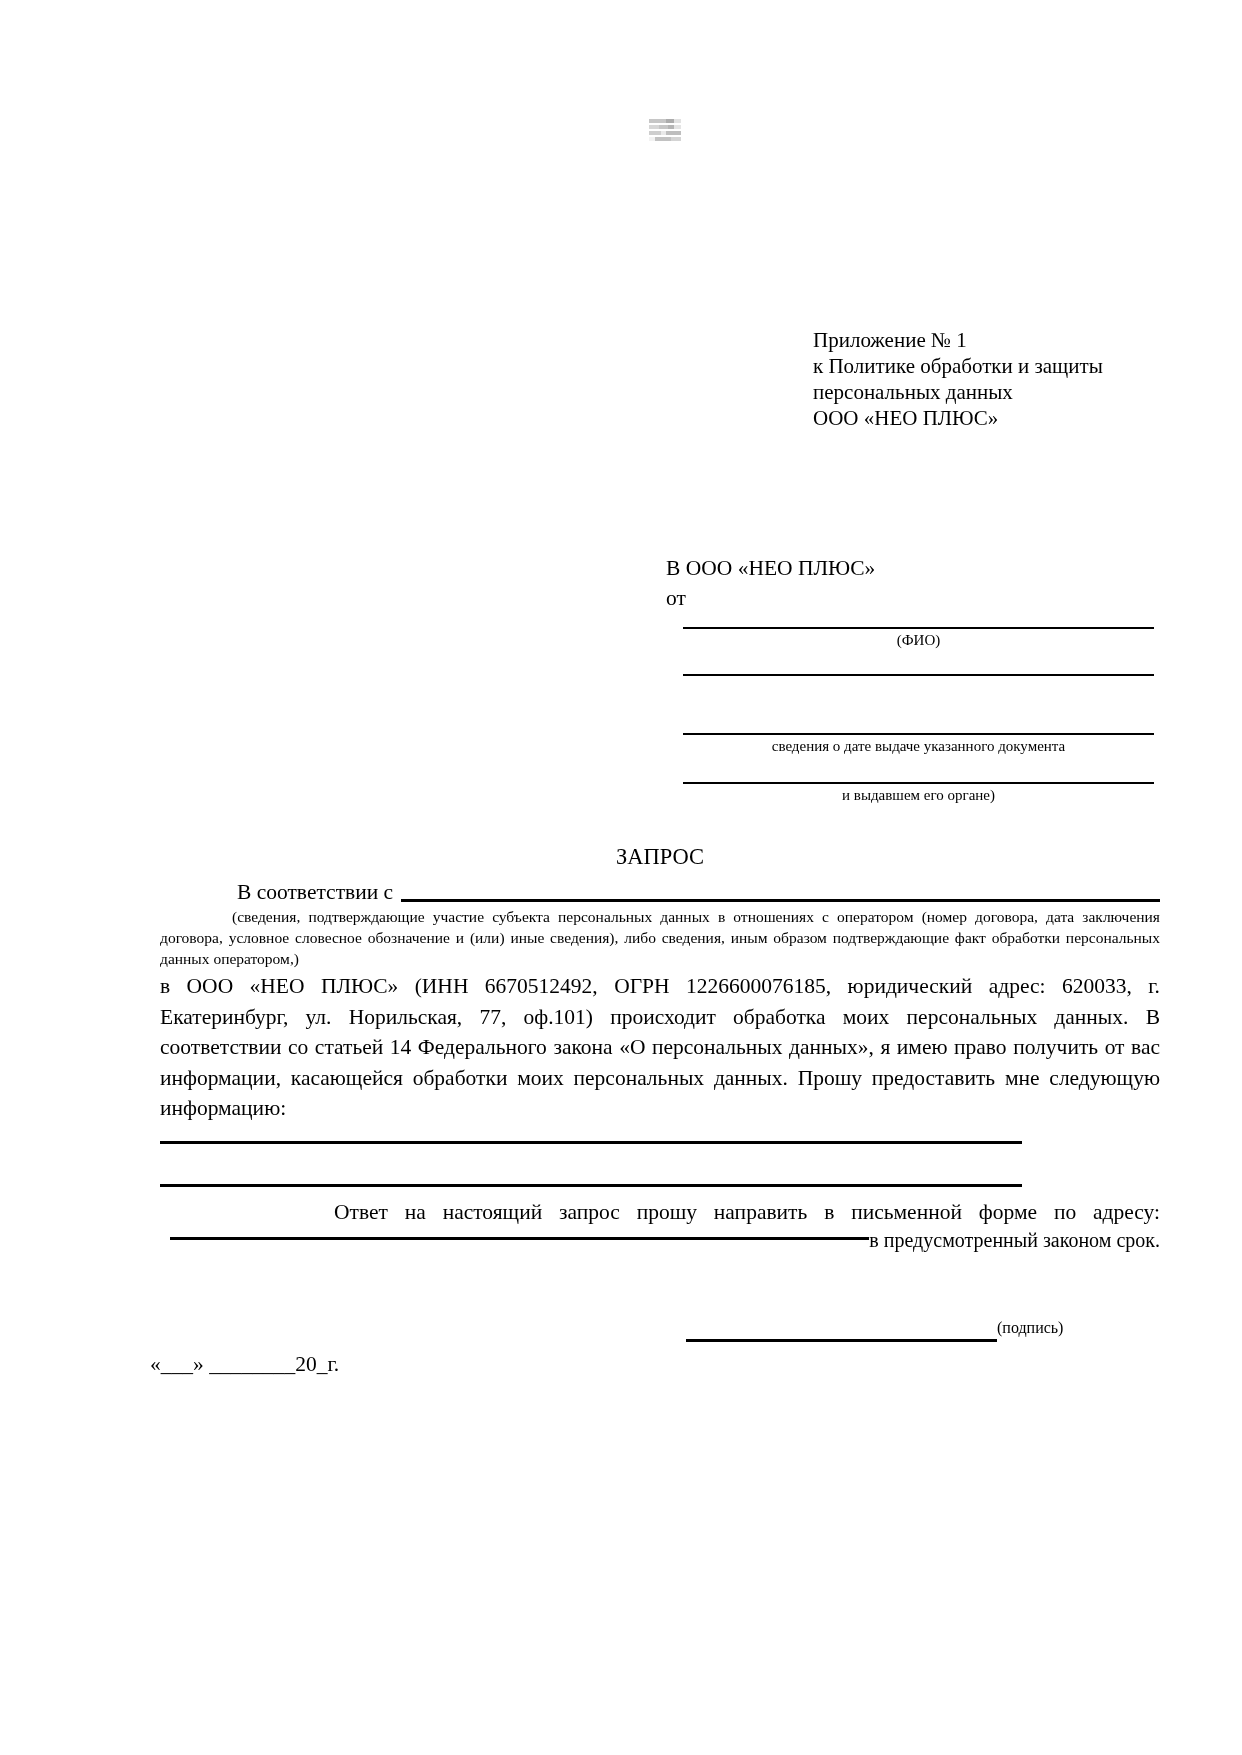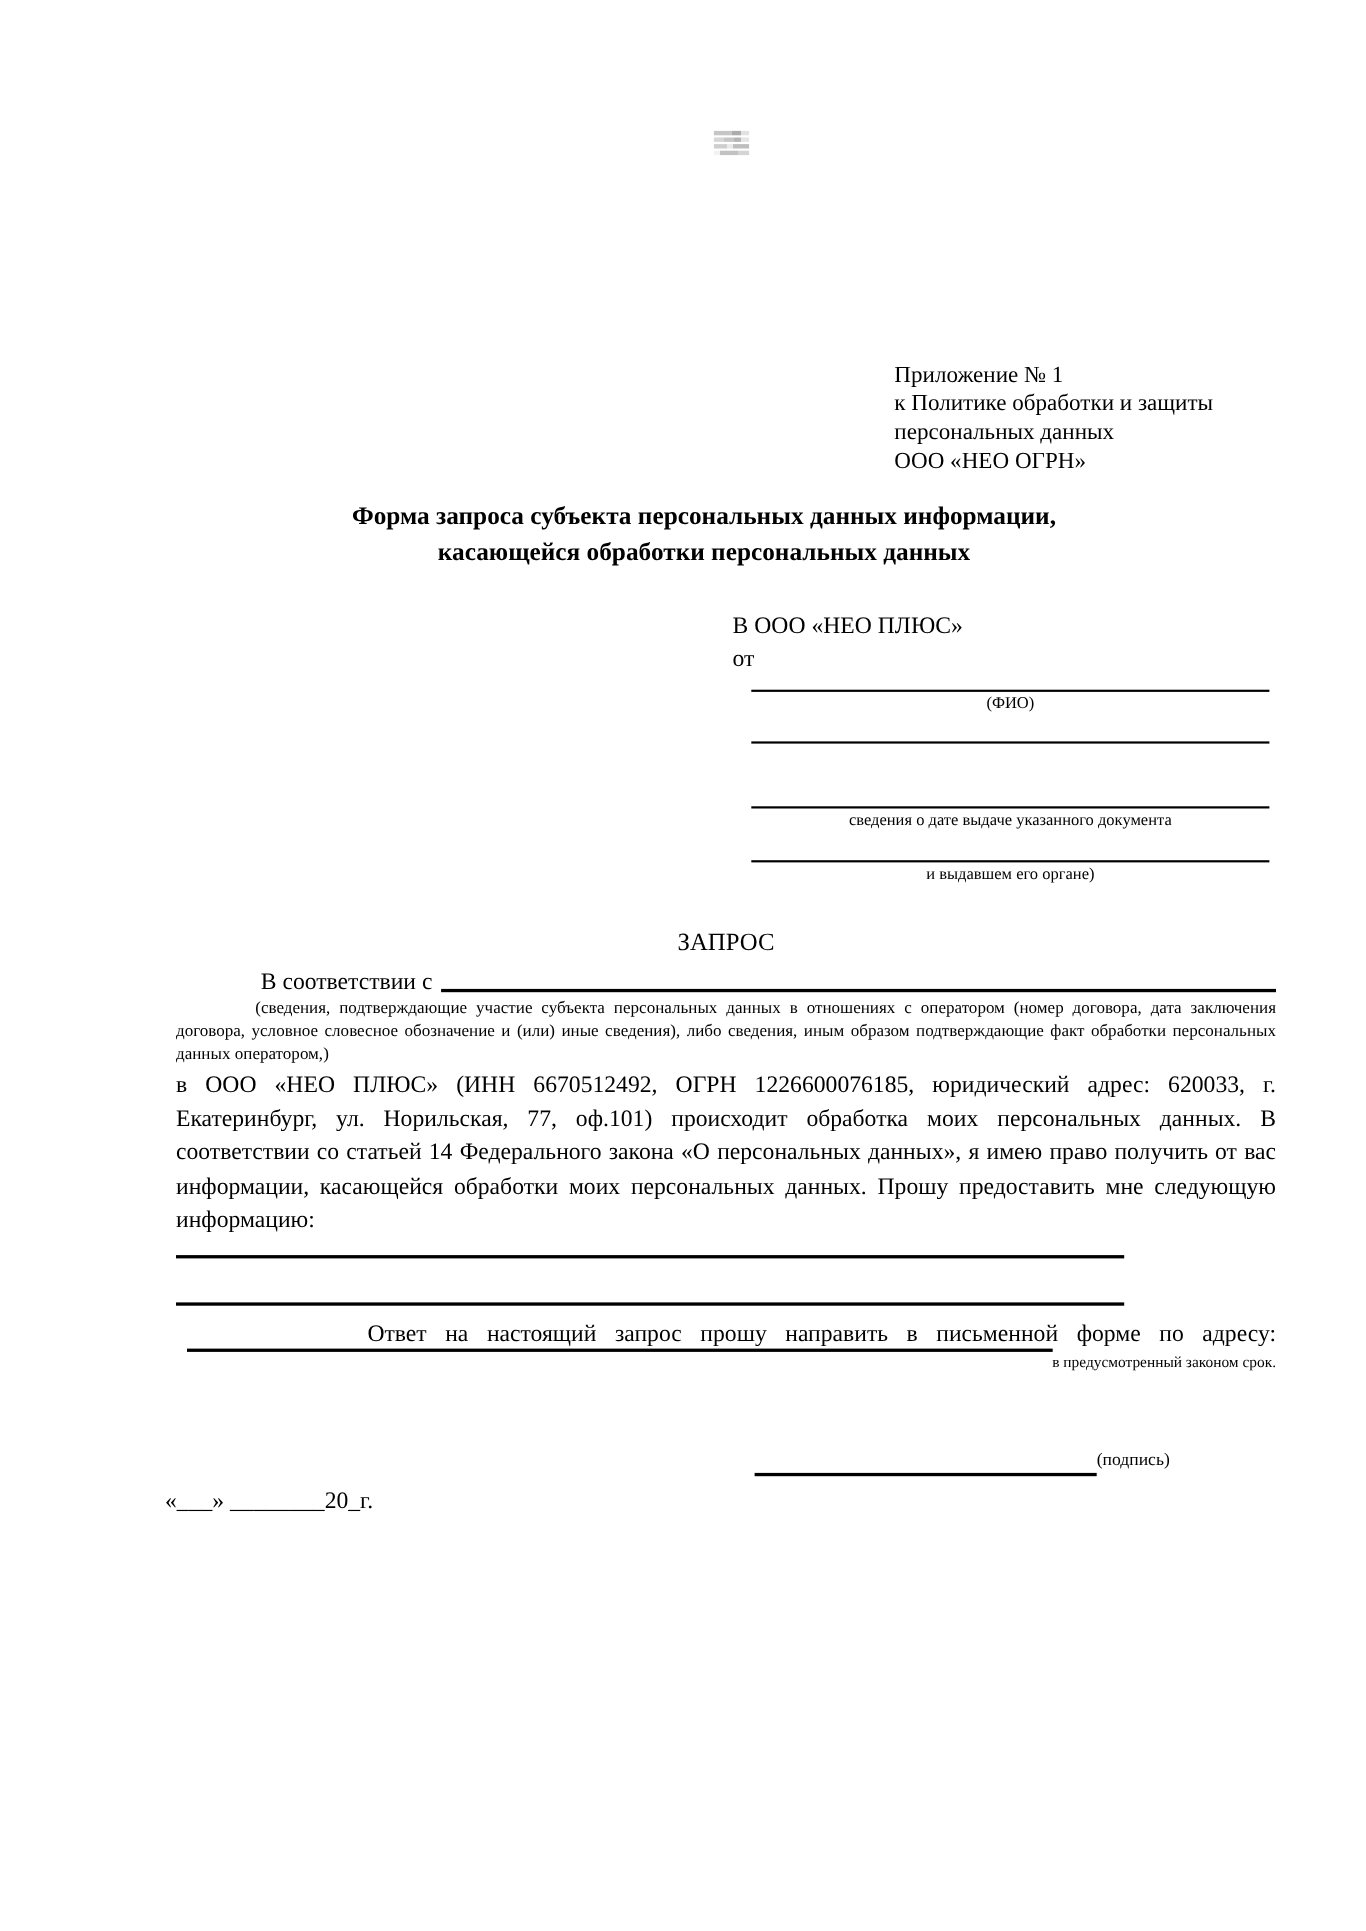--- a/index.html
+++ b/index.html
@@ -79,22 +79,22 @@
   .blank-a { top: 1141px; }
   .blank-b { top: 1184px; }
 
   .answer-l1 {
     left: 334px; top: 1198px; width: 826px;
     font-size: 21.5px; line-height: 28px;
     text-align: justify; text-align-last: justify;
   }
   .answer-l2 {
     left: 170px; top: 1226px; width: 990px;
-    display: flex; align-items: flex-start;
-    font-size: 14px; line-height: 28px;
+    display: flex; align-items: center;
+    font-size: 20px; line-height: 28px;
   }
   .answer-l2 .fill { flex: 1; border-bottom: 3px solid #000; margin-bottom: 4px; }
   .answer-l2 .suffix { white-space: nowrap; }
 
   .footer-date {
     left: 150px; top: 1350px;
     font-size: 21.5px; line-height: 28px; white-space: nowrap;
   }
   .footer-sign {
     left: 686px; top: 1314px;
@@ -108,27 +108,23 @@
 <body>
 
 <div class="page">
 
   <div class="abs doc-logo"></div>
 
   <div class="abs appendix">
     <div>Приложение № 1</div>
     <div>к Политике обработки и защиты</div>
     <div>персональных данных</div>
-    <div>ООО «НЕО ОГРН»</div>
+    <div>ООО «НЕО ПЛЮС»</div>
   </div>
 
-  <div class="abs title">
-    <div>Форма запроса субъекта персональных данных информации,</div>
-    <div>касающейся обработки персональных данных</div>
-  </div>
 
   <div class="abs addressee">
     <div>В ООО «НЕО ПЛЮС»</div>
     <div>от</div>
   </div>
 
   <div class="abs field" style="top:627px">
     <div class="rule"></div>
     <div class="flabel">(ФИО)</div>
   </div>

